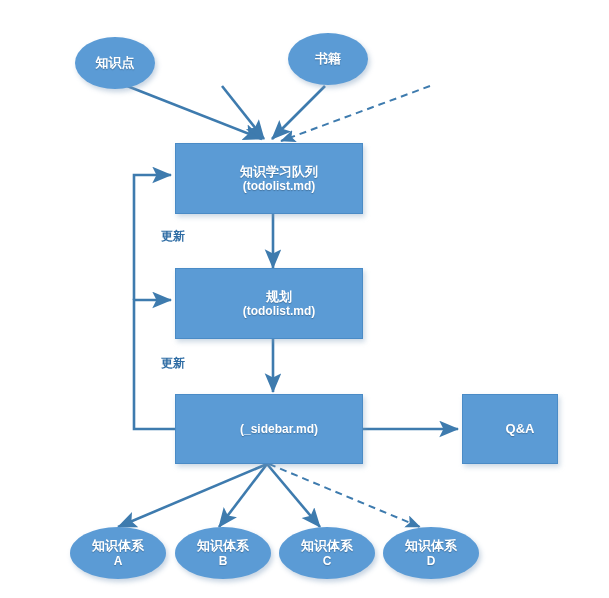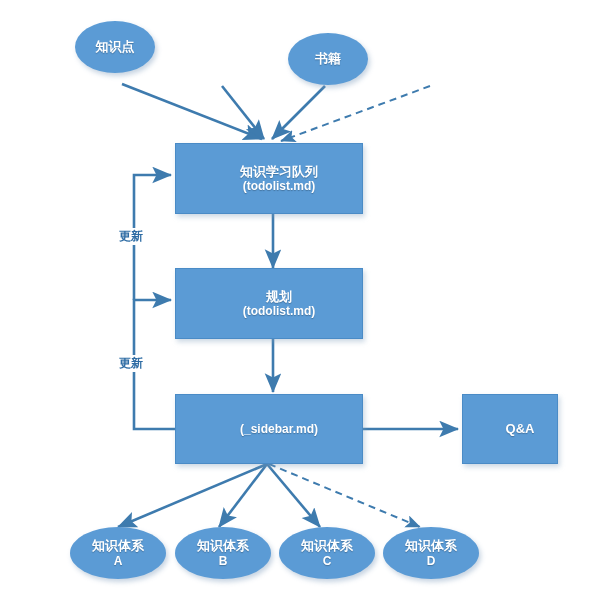--- a/index.html
+++ b/index.html
@@ -56,20 +56,21 @@
   .ell-line2 { font-size: 12px; }
   .qa-label { font-size: 13px; }
   .edge-label {
     position: absolute;
     color: #2E6CA4;
     font-size: 12px;
     font-weight: bold;
     white-space: nowrap;
     background: #ffffff;
     padding: 0 1px;
+    margin-left: 42px;
   }
 </style>
 </head>
 <body>
 
 <div id="canvas">
 
   <svg id="edges" viewBox="0 0 609 598" width="609" height="598">
     <defs>
       <marker id="arrow" markerWidth="9" markerHeight="9" refX="7.2" refY="3.2" orient="auto" markerUnits="strokeWidth">
@@ -106,21 +107,21 @@
       <line x1="267" y1="464" x2="118" y2="527" marker-end="url(#arrow)"></line>
       <line x1="267" y1="464" x2="219" y2="527" marker-end="url(#arrow)"></line>
       <line x1="267" y1="464" x2="320" y2="527" marker-end="url(#arrow)"></line>
     </g>
 
     <g stroke="#3E7BAE" fill="none" stroke-width="2" stroke-dasharray="7,5">
       <line x1="269" y1="464" x2="420" y2="527" marker-end="url(#arrowdash)"></line>
     </g>
   </svg>
 
-  <div class="node ellipse" style="left:75px; top:21px; width:80px; height:52px;">
+  <div class="node ellipse" style="left:75px; top:37px; width:80px; height:52px;">
     <span class="ell-line1">知识点</span>
   </div>
 
 
   <div class="node ellipse" style="left:288px; top:33px; width:80px; height:52px;">
     <span class="ell-line1">书籍</span>
   </div>
 
 
   <div class="node box" style="left:175px; top:143px; width:188px; height:71px;">

